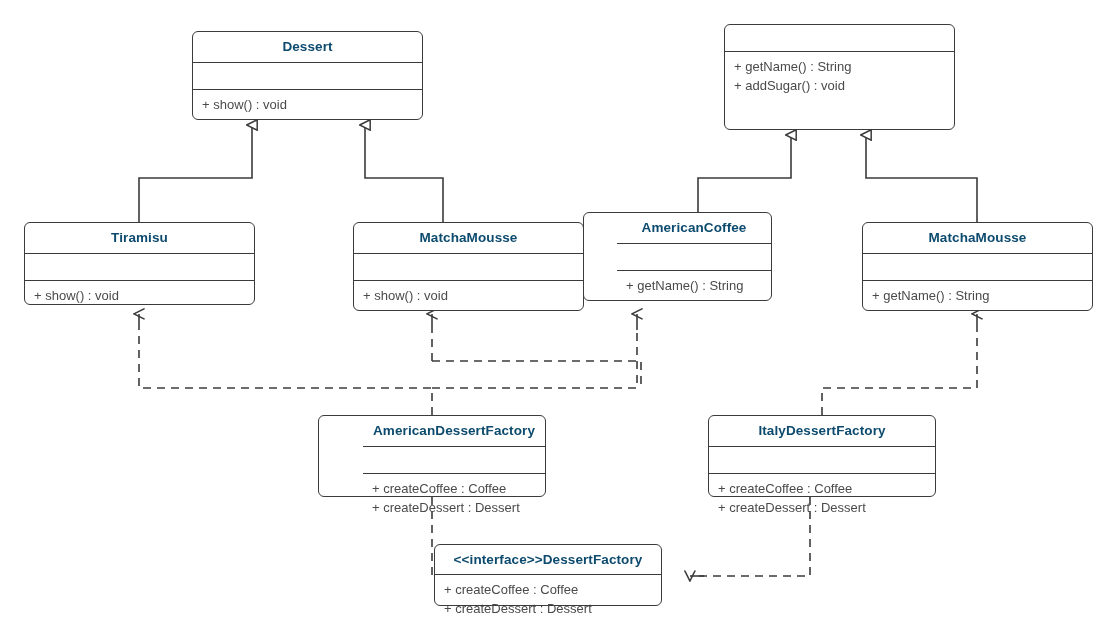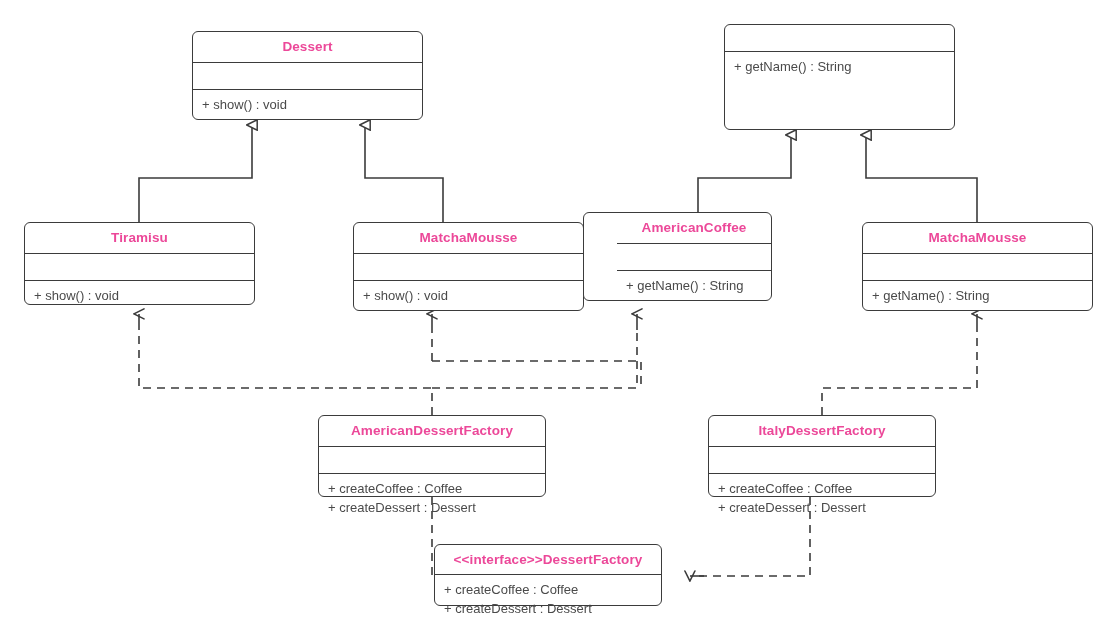--- a/index.html
+++ b/index.html
@@ -42,21 +42,21 @@
     overflow: visible;
   }
   .uml-class .compartment {
     box-sizing: border-box;
     overflow: visible;
   }
   .uml-class .cmp-title {
     text-align: center;
     font-weight: bold;
     font-size: 13.5px;
-    color: #ec4899;
+    color: #0c4a6e;
     letter-spacing: 0.1px;
     line-height: 1;
     display: flex;
     align-items: center;
     justify-content: center;
     border-bottom: 1.6px solid #3b3b3b;
   }
   .uml-class .cmp-attrs {
     border-bottom: 1.6px solid #3b3b3b;
   }
@@ -153,20 +153,21 @@
     <div class="compartment cmp-attrs" style="height:27px;"></div>
     <div class="compartment cmp-ops">
       <div class="member">+ show() : void</div>
     </div>
   </div>
 
   <div class="uml-class" style="left:724px; top:24px; width:231px; height:106px;">
     <div class="compartment cmp-attrs" style="height:27px;"></div>
     <div class="compartment cmp-ops">
       <div class="member">+ getName() : String</div>
+      <div class="member">+ addSugar() : void</div>
     </div>
   </div>
 
   <div class="uml-class" style="left:24px; top:222px; width:231px; height:83px;">
     <div class="compartment cmp-title" style="height:31px;">Tiramisu</div>
     <div class="compartment cmp-attrs" style="height:27px;"></div>
     <div class="compartment cmp-ops">
       <div class="member">+ show() : void</div>
     </div>
   </div>
@@ -188,21 +189,21 @@
   </div>
 
   <div class="uml-class" style="left:862px; top:222px; width:231px; height:89px;">
     <div class="compartment cmp-title" style="height:31px;">MatchaMousse</div>
     <div class="compartment cmp-attrs" style="height:27px;"></div>
     <div class="compartment cmp-ops">
       <div class="member">+ getName() : String</div>
     </div>
   </div>
 
-  <div class="uml-class" style="left:318px; top:415px; width:228px; height:82px;">
+  <div class="uml-class" style="left:318px; top:415px; width:228px; height:82px;padding-left:44px;">
     <div class="compartment cmp-title" style="height:31px;">AmericanDessertFactory</div>
     <div class="compartment cmp-attrs" style="height:27px;"></div>
     <div class="compartment cmp-ops">
       <div class="member">+ createCoffee : Coffee</div>
       <div class="member">+ createDessert : Dessert</div>
     </div>
   </div>
 
   <div class="uml-class" style="left:708px; top:415px; width:228px; height:82px;">
     <div class="compartment cmp-title" style="height:31px;">ItalyDessertFactory</div>

